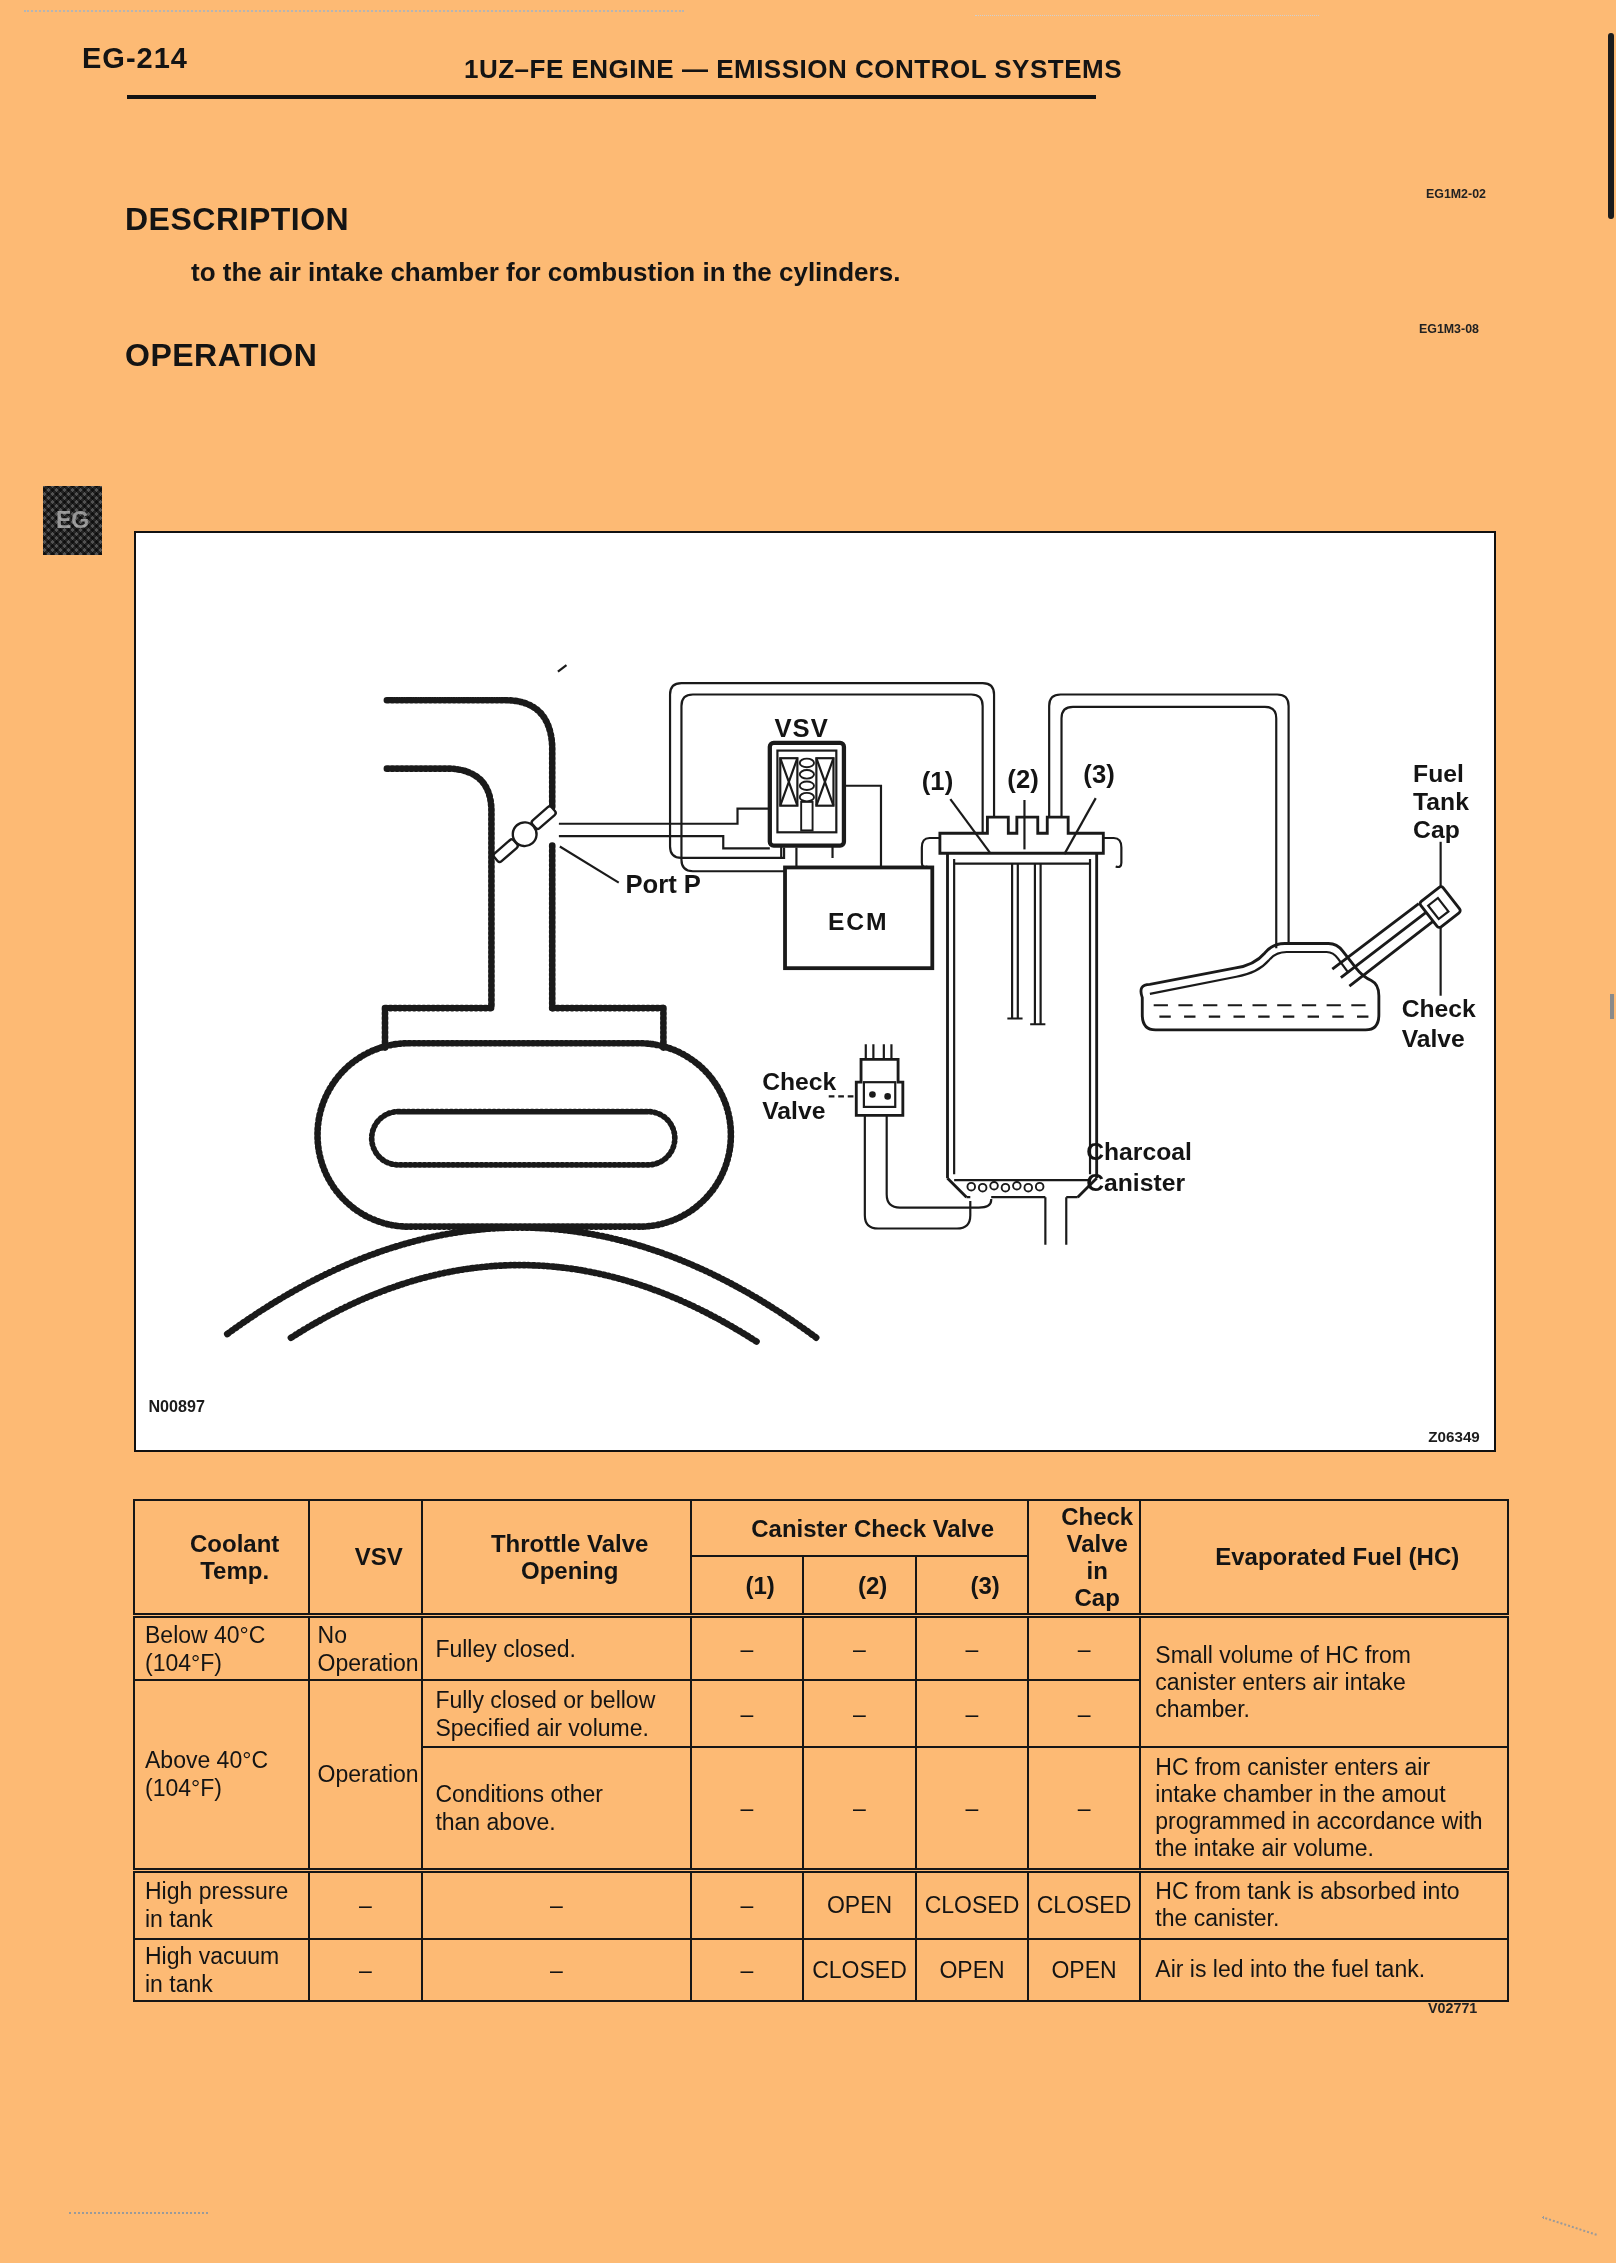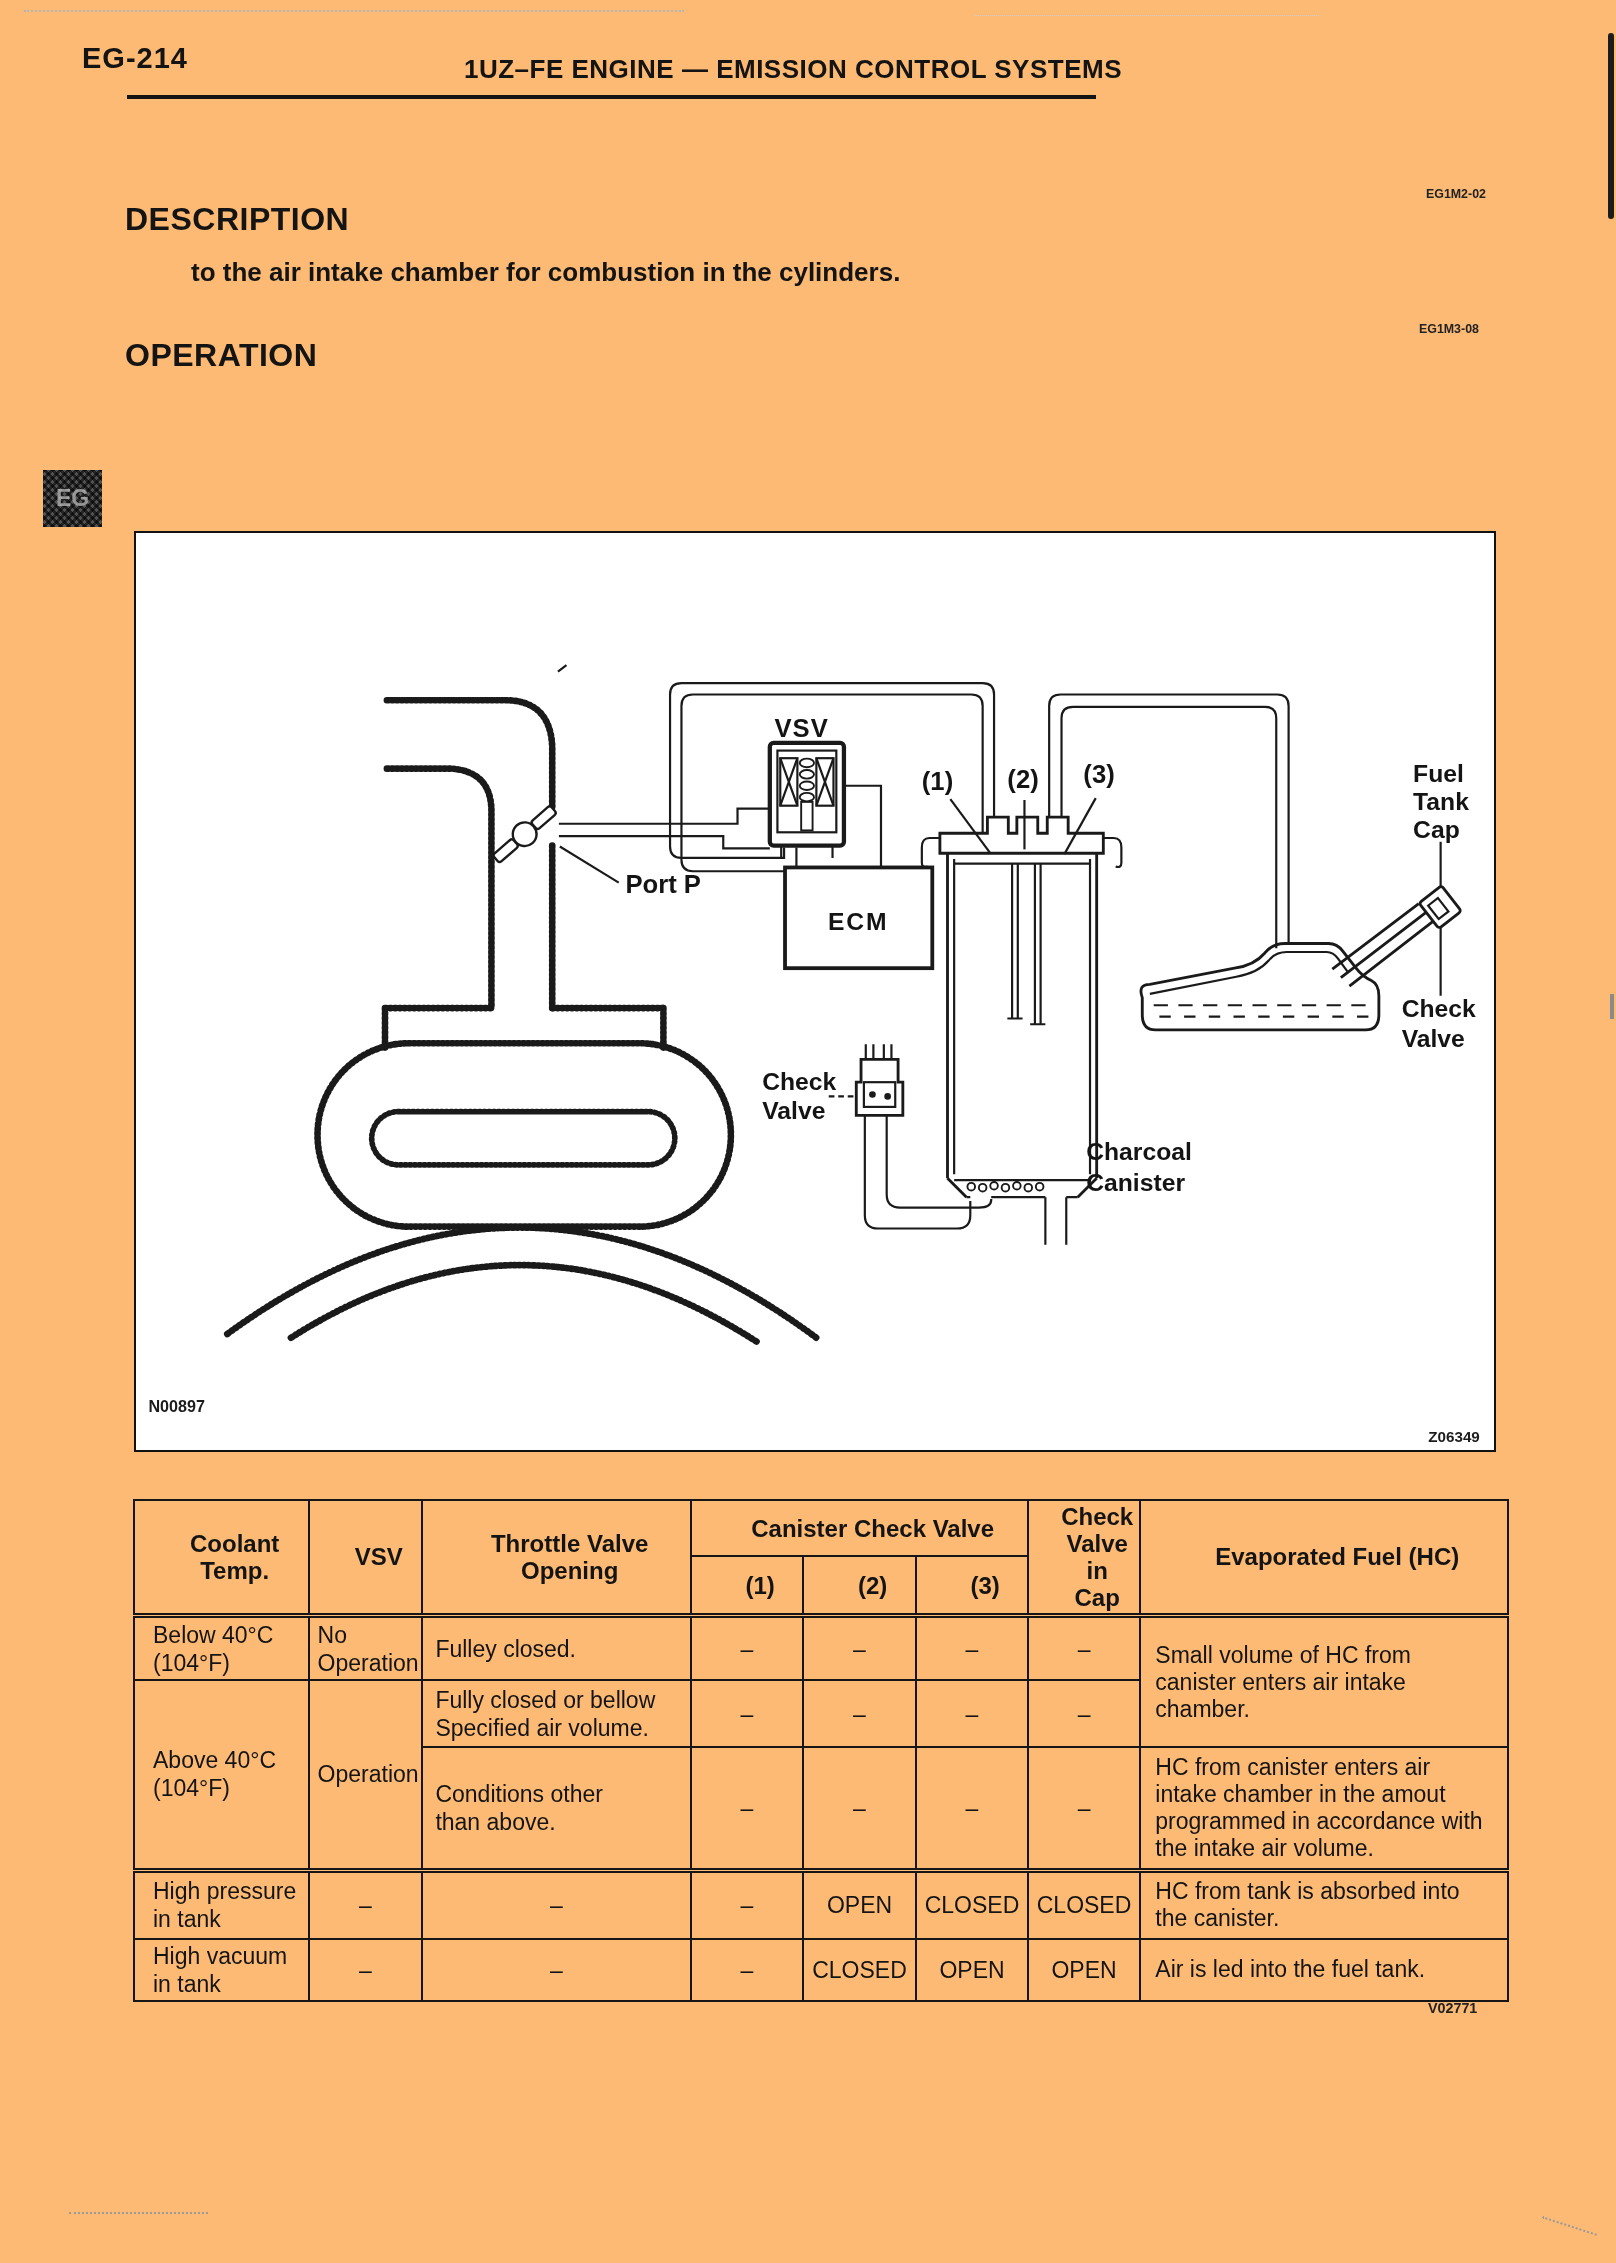--- a/index.html
+++ b/index.html
@@ -6,35 +6,35 @@
   #page{position:relative;width:1616px;height:2264px;background:#fdba74;overflow:hidden;
         font-family:"Liberation Sans",sans-serif;color:#141414;}
   .abs{position:absolute;}
   .pageno{left:82px;top:42px;font-size:29px;font-weight:700;letter-spacing:1px;}
   .runhead{left:363px;top:54px;width:860px;text-align:center;font-size:26px;font-weight:700;letter-spacing:0.5px;}
   .headrule{left:127px;top:95px;width:969px;height:3.8px;background:#131313;}
   .title{left:125px;top:138px;font-size:41px;font-weight:700;letter-spacing:0.5px;}
   .subhead{font-size:32px;font-weight:700;letter-spacing:0.5px;}
   .codes{font-size:12.4px;font-weight:700;color:#222;}
   .para{left:191px;top:254px;width:1338px;font-size:26px;font-weight:600;line-height:36px;}
-  .egtab{left:43px;top:470px;width:59px;height:57px;
+  .egtab{left:43px;top:486px;width:59px;height:69px;
          background:repeating-linear-gradient(45deg,#3a3a3a 0 2.9px,#8a8a8a 2.9px 5.7px),
                     repeating-linear-gradient(-45deg,#444 0 2.9px,#999 2.9px 5.7px);
          background-blend-mode:multiply;display:flex;align-items:center;justify-content:center;}
   .egtab span{color:#c9c9c9;font-weight:700;font-size:23px;opacity:.7;}
   .figure{left:134px;top:531px;width:1362px;height:921px;border:2.9px solid #111;box-sizing:border-box;background:#fff;}
   
   .optable{border-collapse:collapse;table-layout:fixed;width:1373px;border:2.9px solid #161616;}
   .optable th,.optable td{border:2.1px solid #161616;padding:1.9px 5.7px;vertical-align:middle;}
   .optable th{font-size:24px;font-weight:700;text-align:center;line-height:27px;padding-left:32px;}
   .optable td{font-size:23px;line-height:28px;}
   .hb{border-bottom:5.7px double #161616 !important;}
   tr.dbl td{border-top:5.7px double #161616;}
   td.c{text-align:center;}
-  td.lft{text-align:left;padding-left:18px;}
+  td.lft{text-align:left;padding-left:10px;}
   td.thr{text-align:left;padding-left:12.4px;}
   td.fuel{text-align:left;padding:5.7px 9.6px 5.7px 14.3px;line-height:27px;}
   .hwrap{display:inline-block;max-width:110px;}
   
   .sd{fill:none;stroke:#1a1a1a;stroke-width:7;stroke-dasharray:1.6 3.4;stroke-linecap:round;}
   .sd2{fill:none;stroke:#1a1a1a;stroke-width:6;stroke-dasharray:1.6 3.4;stroke-linecap:round;}
   .ln{fill:none;stroke:#1a1a1a;stroke-width:2.3;}
   .md{fill:none;stroke:#1a1a1a;stroke-width:3;}
   .wfill{fill:#ffffff;stroke:#1a1a1a;}
   .lbl{font-family:"Liberation Sans",sans-serif;font-size:26px;font-weight:700;fill:#141414;}

